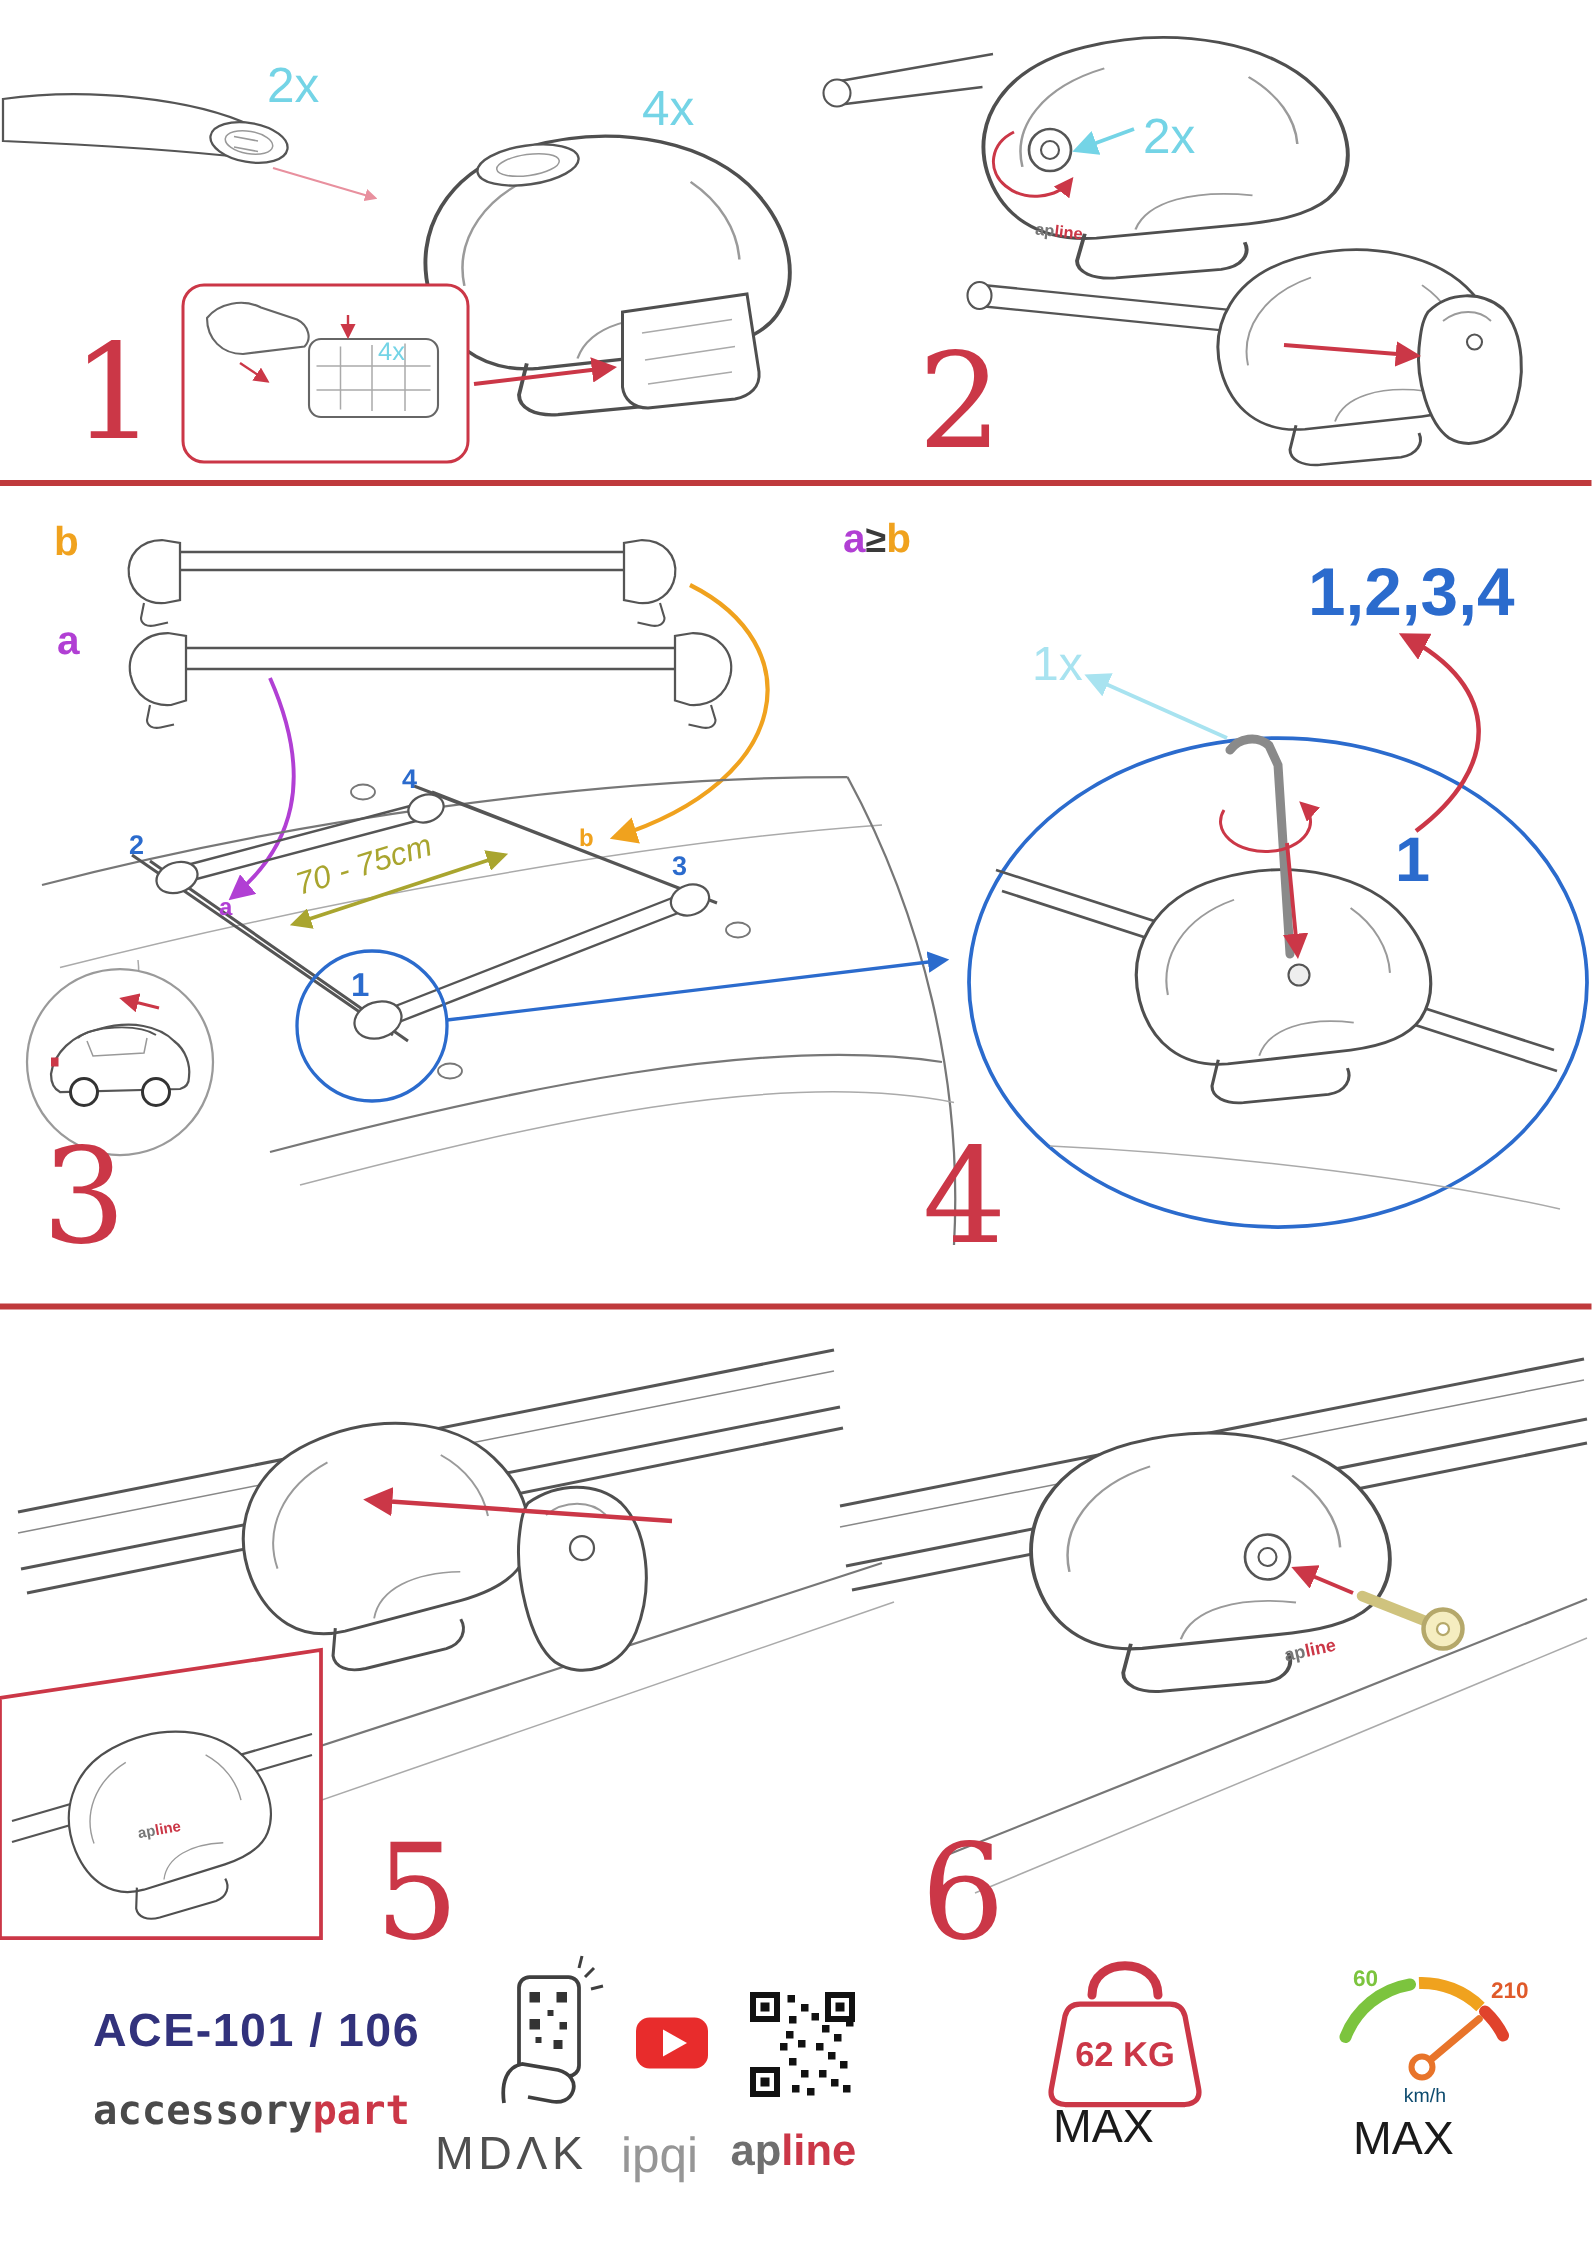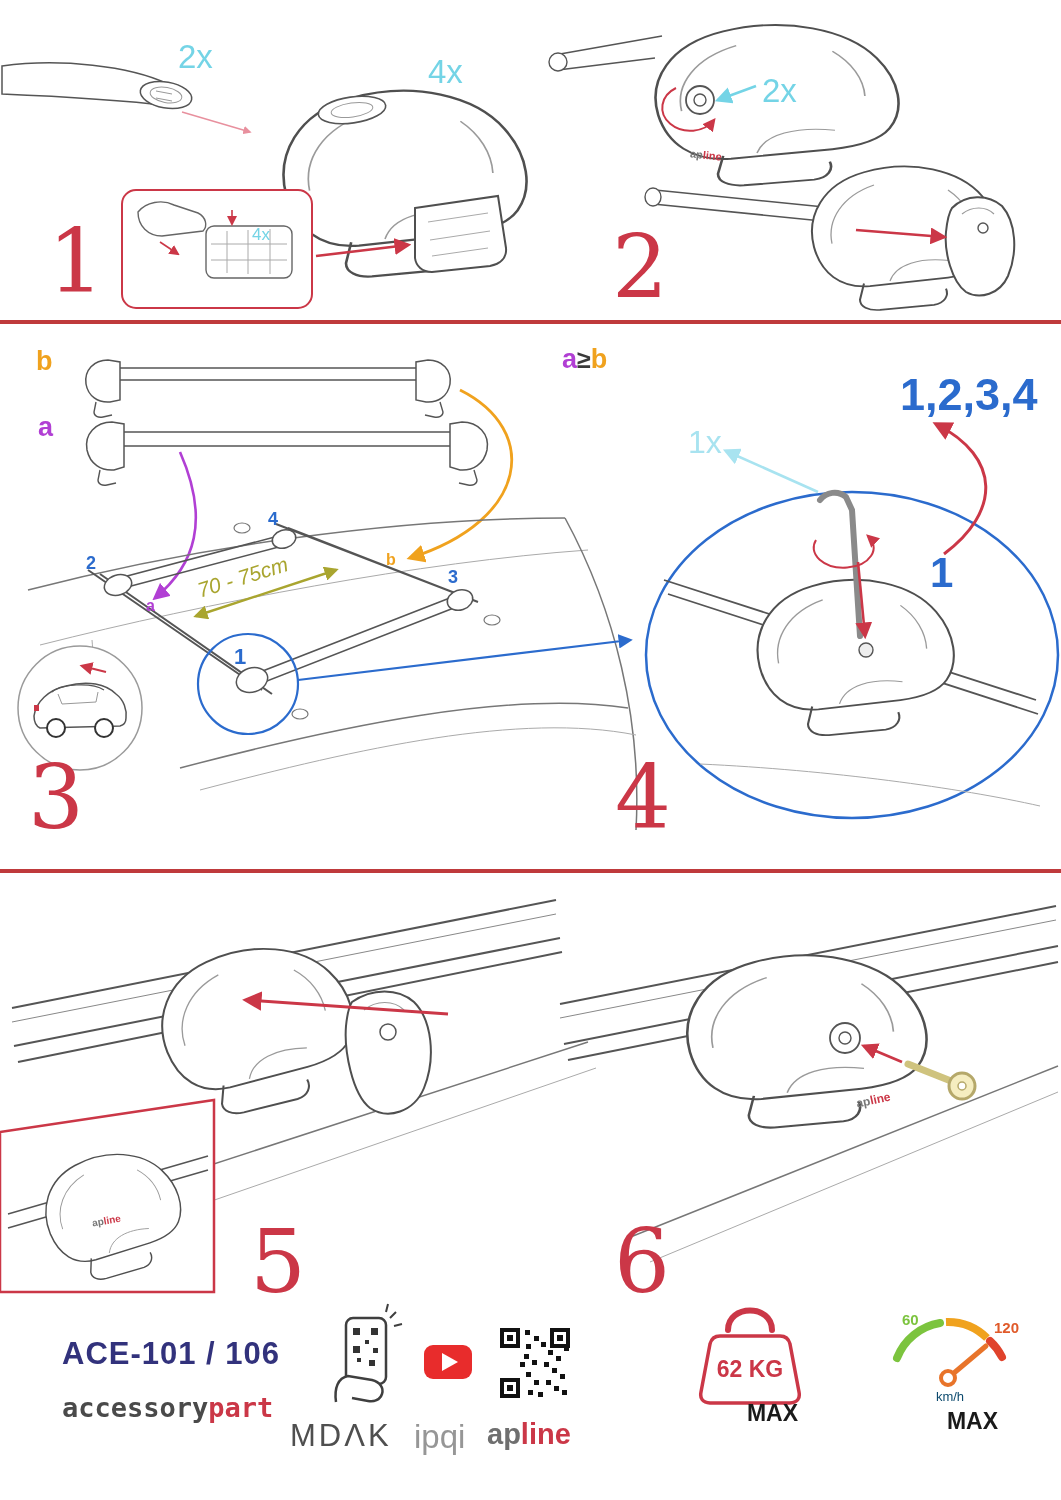--- a/index.html
+++ b/index.html
@@ -26,21 +26,21 @@
   .divider { position:absolute; left:0; width:1061px; height:4px; background:#bf3a3c; }
   .model { color:#32327c; font-size:31px; font-weight:bold; letter-spacing:1px; }
   .brandline { font-family:"DejaVu Sans Mono", monospace; font-size:27px; font-weight:bold; }
   .brand-gray { color:#4a4a4a; }
   .brand-red { color:#cb3747; }
   .mdak { color:#4f4f4f; font-size:31px; font-weight:normal; letter-spacing:3px; }
   .ipqi { color:#969696; font-size:33px; }
   .apl-gray { color:#6f6f6f; font-size:29px; font-weight:bold; }
   .apl-red { color:#cb3747; font-size:29px; font-weight:bold; }
   .weight-val { color:#cb3747; font-size:23px; font-weight:bold; text-align:center; width:96px; }
-  .max { color:#1a1a1a; font-size:23px; font-weight:bold; text-align:right; width:96px; }
+  .max { color:#1a1a1a; font-size:31px; font-weight:normal; text-align:left; width:96px; }
   .speed-low { color:#7cc43e; font-size:15px; font-weight:bold; }
   .speed-high { color:#e05a2a; font-size:15px; font-weight:bold; }
   .kmh { color:#0c4a6e; font-size:13px; text-align:center; width:50px; }
   .foot-logo { position:absolute; font-size:11px; font-weight:bold; }
   .foot-logo .g { color:#777; } .foot-logo .r { color:#cb3747; }
 </style>
 </head>
 <body>
 
 <svg id="art" width="1061" height="1500" viewBox="0 0 1061 1500">
@@ -299,21 +299,21 @@
 <span class="lbl dim" style="left:198px;top:580px">70 - 75cm</span>
 <span class="lbl pos-blue" style="left:86px;top:554px">2</span>
 <span class="lbl pos-blue" style="left:268px;top:510px">4</span>
 <span class="lbl pos-orange" style="left:386px;top:552px">b</span>
 <span class="lbl pos-blue" style="left:448px;top:568px">3</span>
 <span class="lbl pos-purple" style="left:146px;top:598px">a</span>
 <span class="lbl pos-blue" style="left:234px;top:646px;font-size:22px">1</span>
 
 <span class="lbl stepnum" style="left:615px;top:754px">4</span>
 <span class="lbl" style="left:562px;top:346px"><span class="tag-a">a</span><span class="tag-op">≥</span><span class="tag-b">b</span></span>
-<span class="lbl sequence" style="left:900px;top:372px">1,2,3,4</span>
+<span class="lbl sequence" style="left:872px;top:372px">1,2,3,4</span>
 <span class="lbl qty-light" style="left:688px;top:426px">1x</span>
 <span class="lbl pos-blue-big" style="left:930px;top:552px">1</span>
 
 <div class="divider" style="top:869px"></div>
 
 <span class="lbl stepnum" style="left:250px;top:1218px">5</span>
 <span class="lbl foot-logo" style="left:92px;top:1216px;transform:rotate(-10deg);font-size:10px"><span class="g">ap</span><span class="r">line</span></span>
 
 <span class="lbl stepnum" style="left:614px;top:1218px">6</span>
 <span class="lbl foot-logo" style="left:856px;top:1094px;transform:rotate(-12deg);font-size:12px"><span class="g">ap</span><span class="r">line</span></span>
@@ -321,15 +321,15 @@
 <span class="lbl model" style="left:62px;top:1338px">ACE-101 / 106</span>
 <span class="lbl brandline" style="left:62px;top:1394px"><span class="brand-gray">accessory</span><span class="brand-red">part</span></span>
 <span class="lbl mdak" style="left:290px;top:1420px">MDΛK</span>
 <span class="lbl ipqi" style="left:414px;top:1420px">ipqi</span>
 <span class="lbl" style="left:487px;top:1420px"><span class="apl-gray">ap</span><span class="apl-red">line</span></span>
 
 <span class="lbl weight-val" style="left:702px;top:1358px">62 KG</span>
 <span class="lbl max" style="left:702px;top:1402px">MAX</span>
 
 <span class="lbl speed-low" style="left:902px;top:1312px">60</span>
-<span class="lbl speed-high" style="left:994px;top:1320px">120</span>
+<span class="lbl speed-high" style="left:994px;top:1320px">210</span>
 <span class="lbl kmh" style="left:925px;top:1390px">km/h</span>
 <span class="lbl max" style="left:902px;top:1410px">MAX</span>
 
 </body></html>

